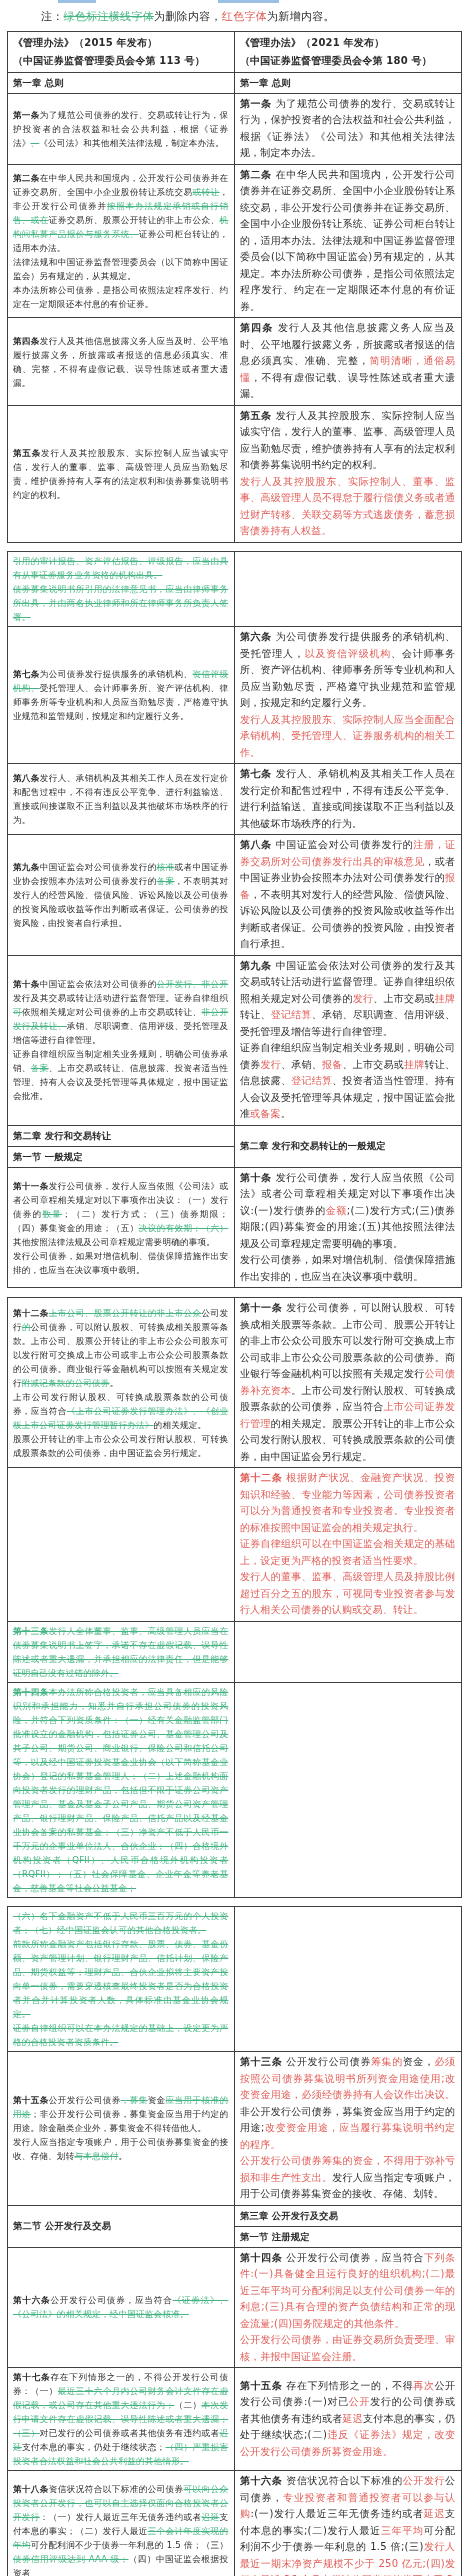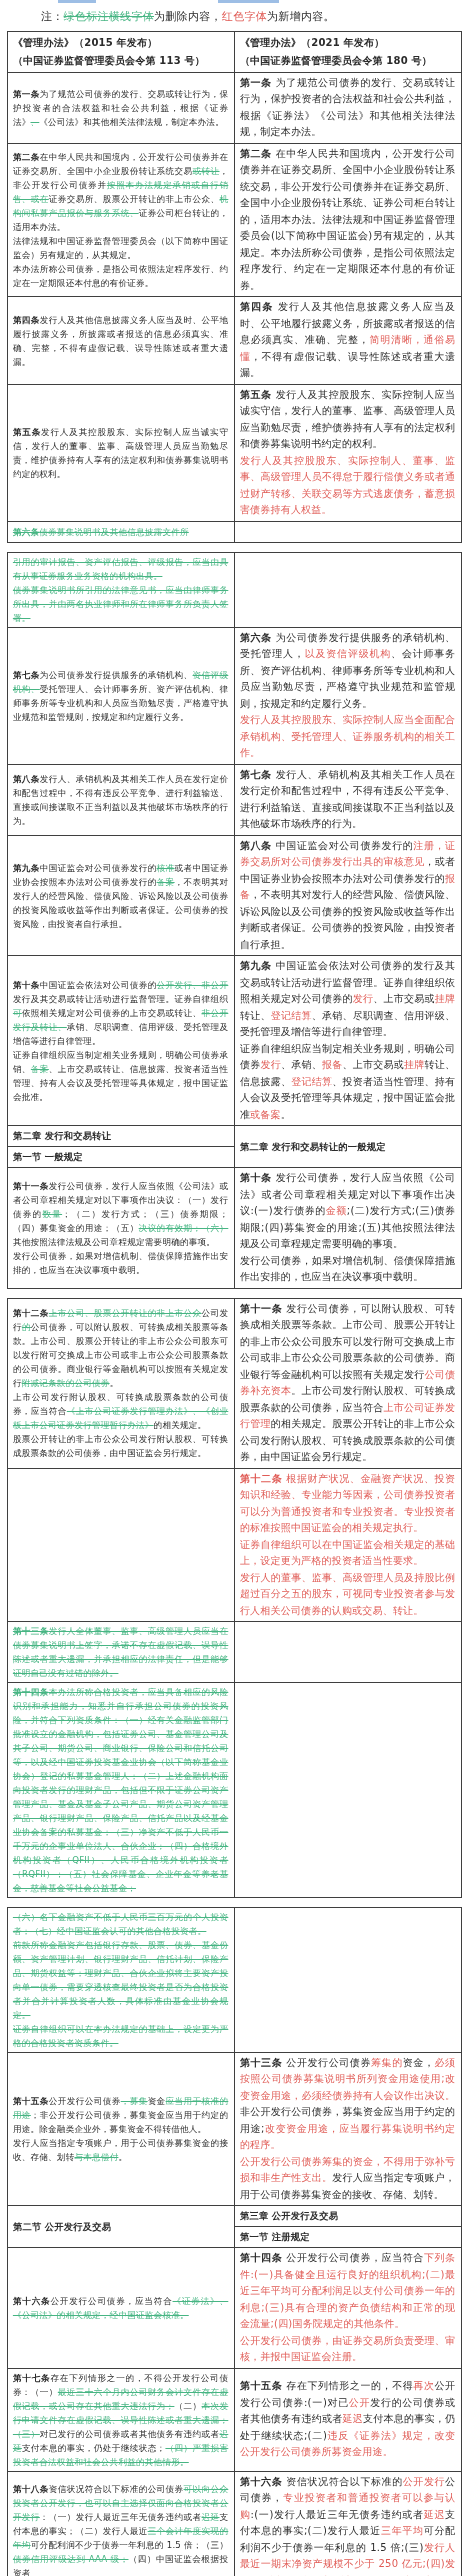--- a/index.html
+++ b/index.html
@@ -44,20 +44,28 @@
           <td class="col-l hdr">
             <div>《管理办法》（2015 年发布）</div>
             <div>（中国证券监督管理委员会令第 113 号）</div>
           </td>
           <td class="col-r hdr">
             <div>《管理办法》（2021 年发布）</div>
             <div>（中国证券监督管理委员会令第 180 号）</div>
           </td>
         </tr>
         <tr>
+          <td class="col-l chap">
+            <div>第一章 总则</div>
+          </td>
+          <td class="col-r chap">
+            <div>第一章 总则</div>
+          </td>
+        </tr>
+        <tr>
           <td class="col-l">
             <p class="para"><span class="seg b">第一条</span><span class="seg">为了规范公司债券的发行、交易或转让行为，保护投资者的合法权益和社会公共利益，根据《证券法》</span><span class="seg d">、</span><span class="seg">《公司法》和其他相关法律法规，制定本办法。</span></p>
           </td>
           <td class="col-r">
             <p class="para"><span class="seg b">第一条 </span><span class="seg">为了规范公司债券的发行、交易或转让行为，保护投资者的合法权益和社会公共利益，根据《证券法》《公司法》和其他相关法律法规，制定本办法。</span></p>
           </td>
         </tr>
         <tr>
           <td class="col-l">
             <p class="para"><span class="seg b">第二条</span><span class="seg">在中华人民共和国境内，公开发行公司债券并在证券交易所、全国中小企业股份转让系统交易</span><span class="seg d">或转让</span><span class="seg">，非公开发行公司债券并</span><span class="seg d">按照本办法规定承销或自行销售、或在</span><span class="seg">证券交易所、股票公开转让的非上市公众、</span><span class="seg d">机构间私募产品报价与服务系统、</span><span class="seg">证券公司柜台转让的，适用本办法。</span></p>
@@ -78,26 +86,20 @@
         </tr>
         <tr>
           <td class="col-l">
             <p class="para"><span class="seg b">第五条</span><span class="seg">发行人及其控股股东、实际控制人应当诚实守信，发行人的董事、监事、高级管理人员应当勤勉尽责，维护债券持有人享有的法定权利和债券募集说明书约定的权利。</span></p>
           </td>
           <td class="col-r">
             <p class="para"><span class="seg b">第五条 </span><span class="seg">发行人及其控股股东、实际控制人应当诚实守信，发行人的董事、监事、高级管理人员应当勤勉尽责，维护债券持有人享有的法定权利和债券募集说明书约定的权利。</span></p>
             <p class="para"><span class="seg a">发行人及其控股股东、实际控制人、董事、监事、高级管理人员不得怠于履行偿债义务或者通过财产转移、关联交易等方式逃废债务，蓄意损害债券持有人权益。</span></p>
           </td>
         </tr>
-        <tr>
-          <td class="col-l">
-            <p class="para"><span class="seg b d">第六条</span><span class="seg d">债券募集说明书及其他信息披露文件所</span></p>
-          </td>
-          <td class="col-r">&nbsp;</td>
-        </tr>
       </tbody>
     </table>
     <table class="cmp">
       <tbody>
         <tr>
           <td class="col-l">
             <p class="para"><span class="seg d">引用的审计报告、资产评估报告、评级报告，应当由具有从事证券服务业务资格的机构出具。</span></p>
             <p class="para"><span class="seg d">债券募集说明书所引用的法律意见书，应当由律师事务所出具，并由两名执业律师和所在律师事务所负责人签署。</span></p>
           </td>
           <td class="col-r">&nbsp;</td>

